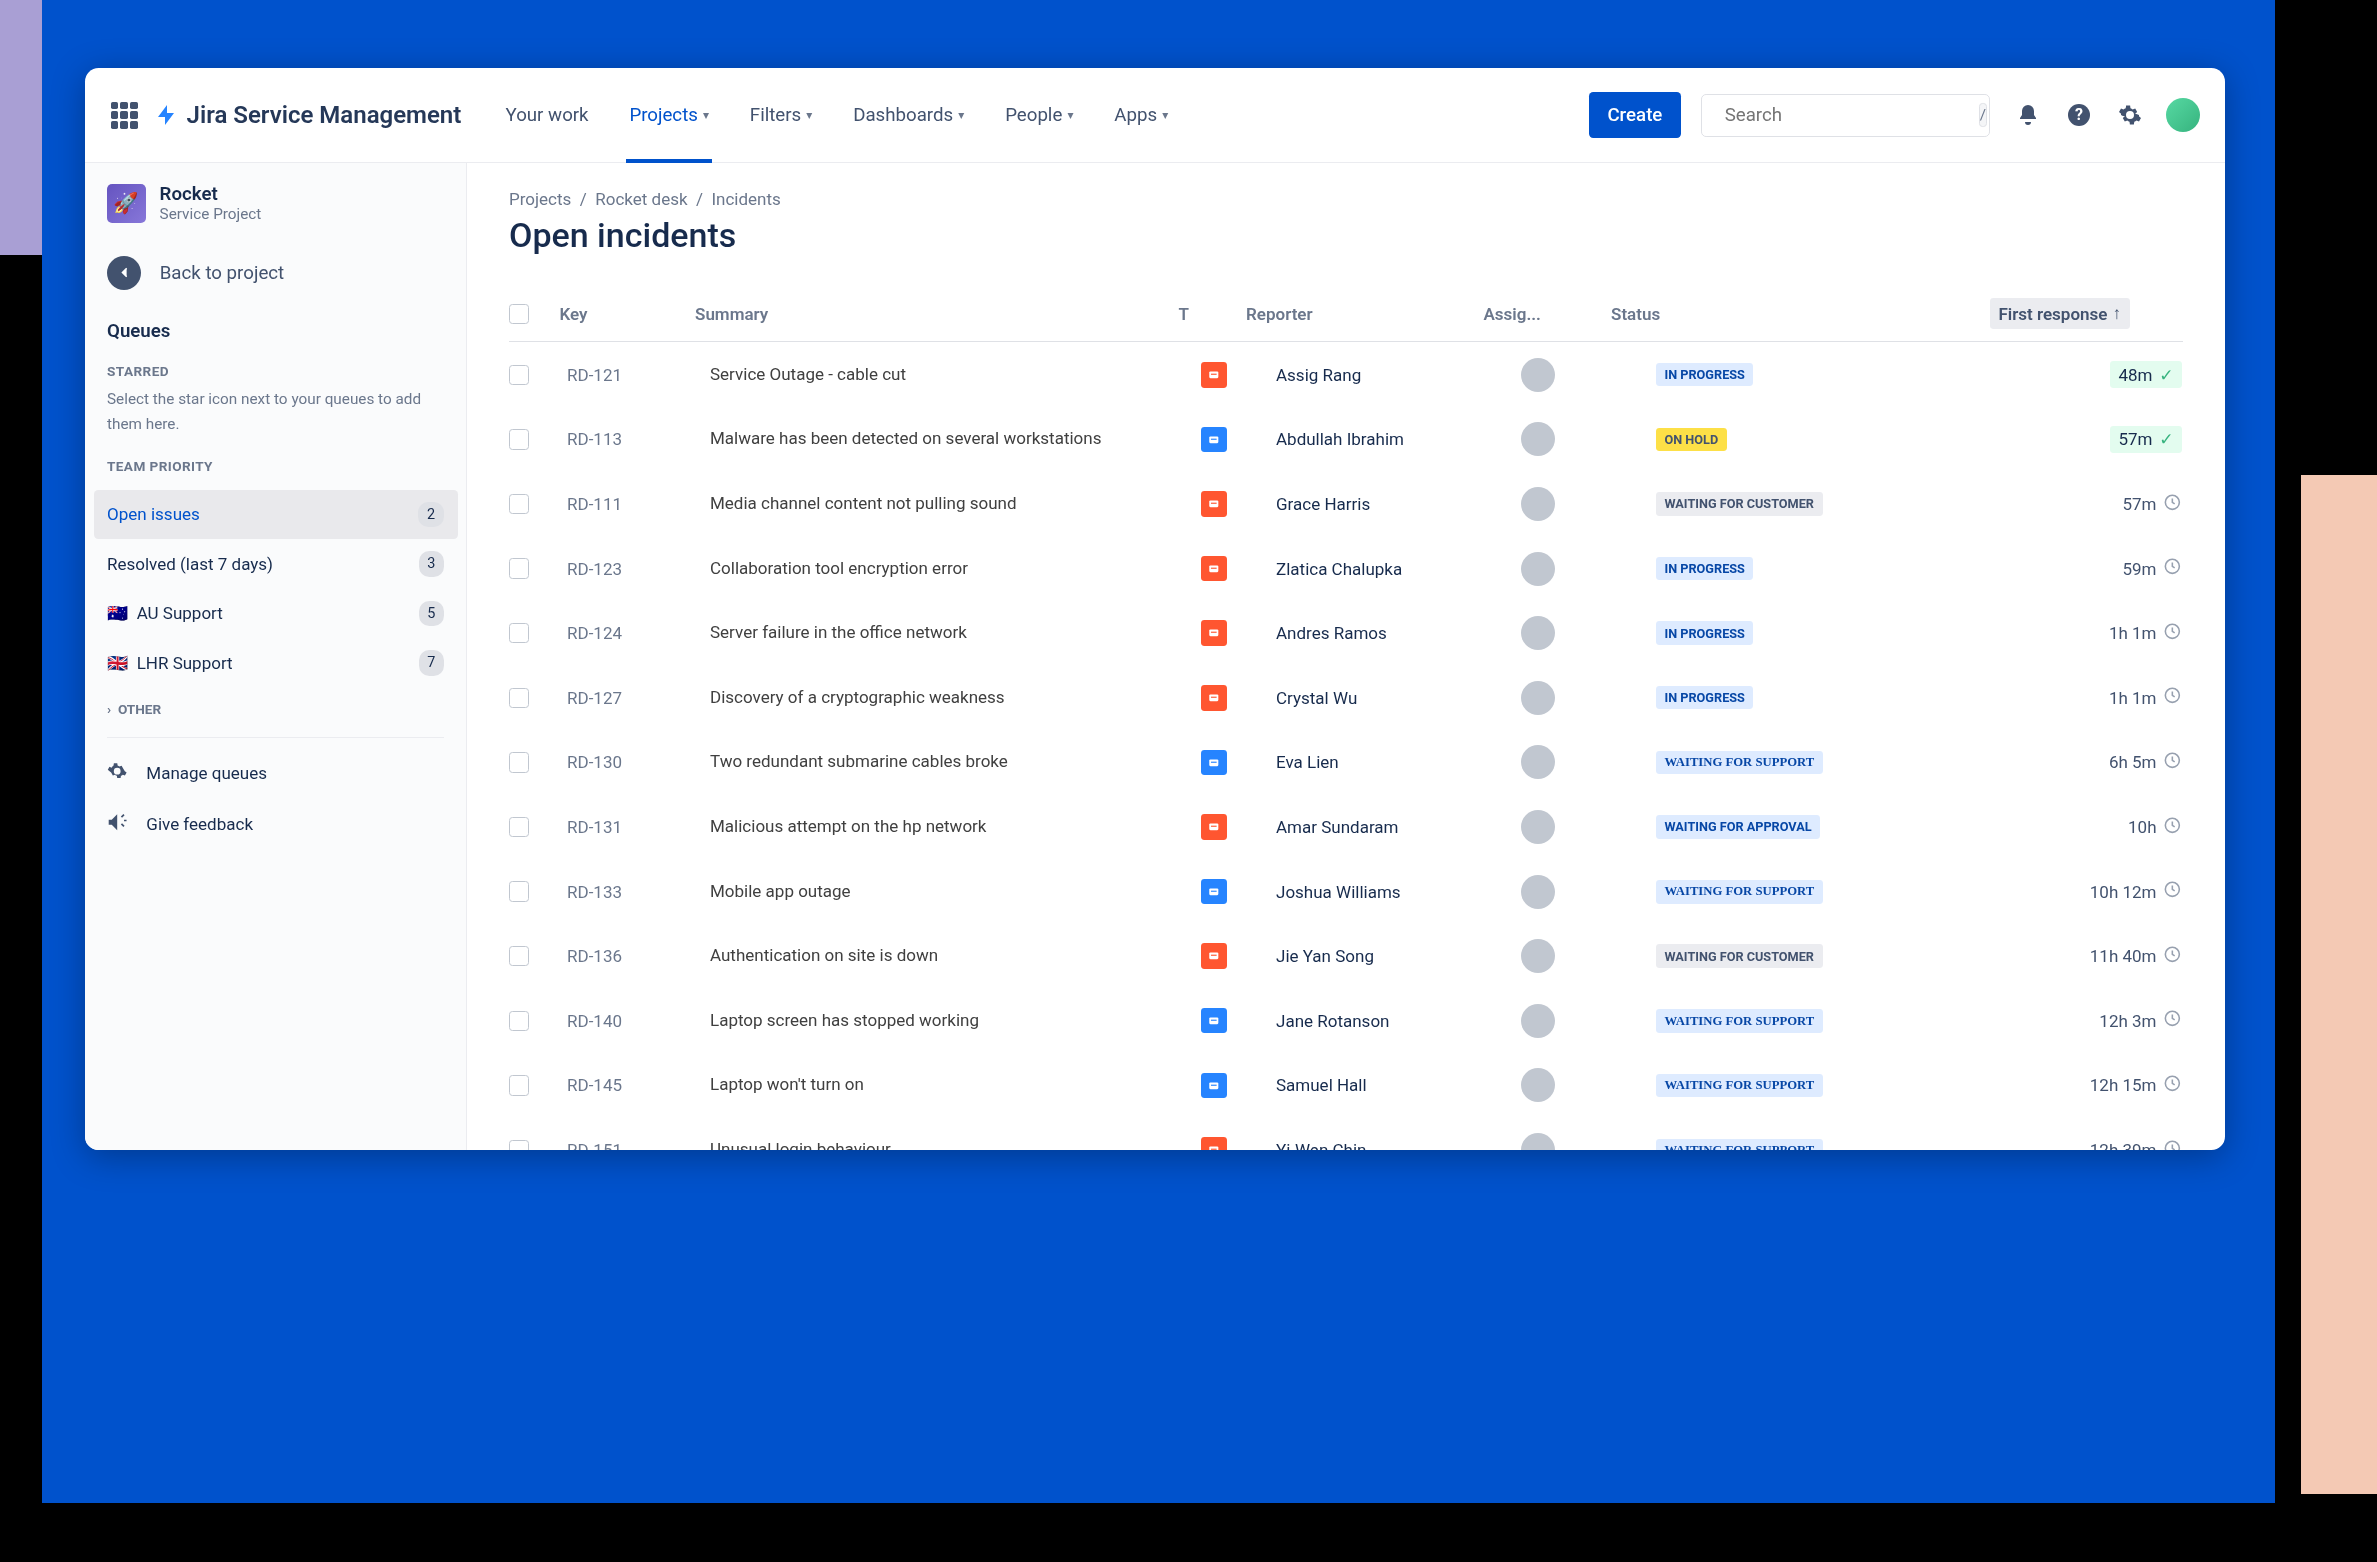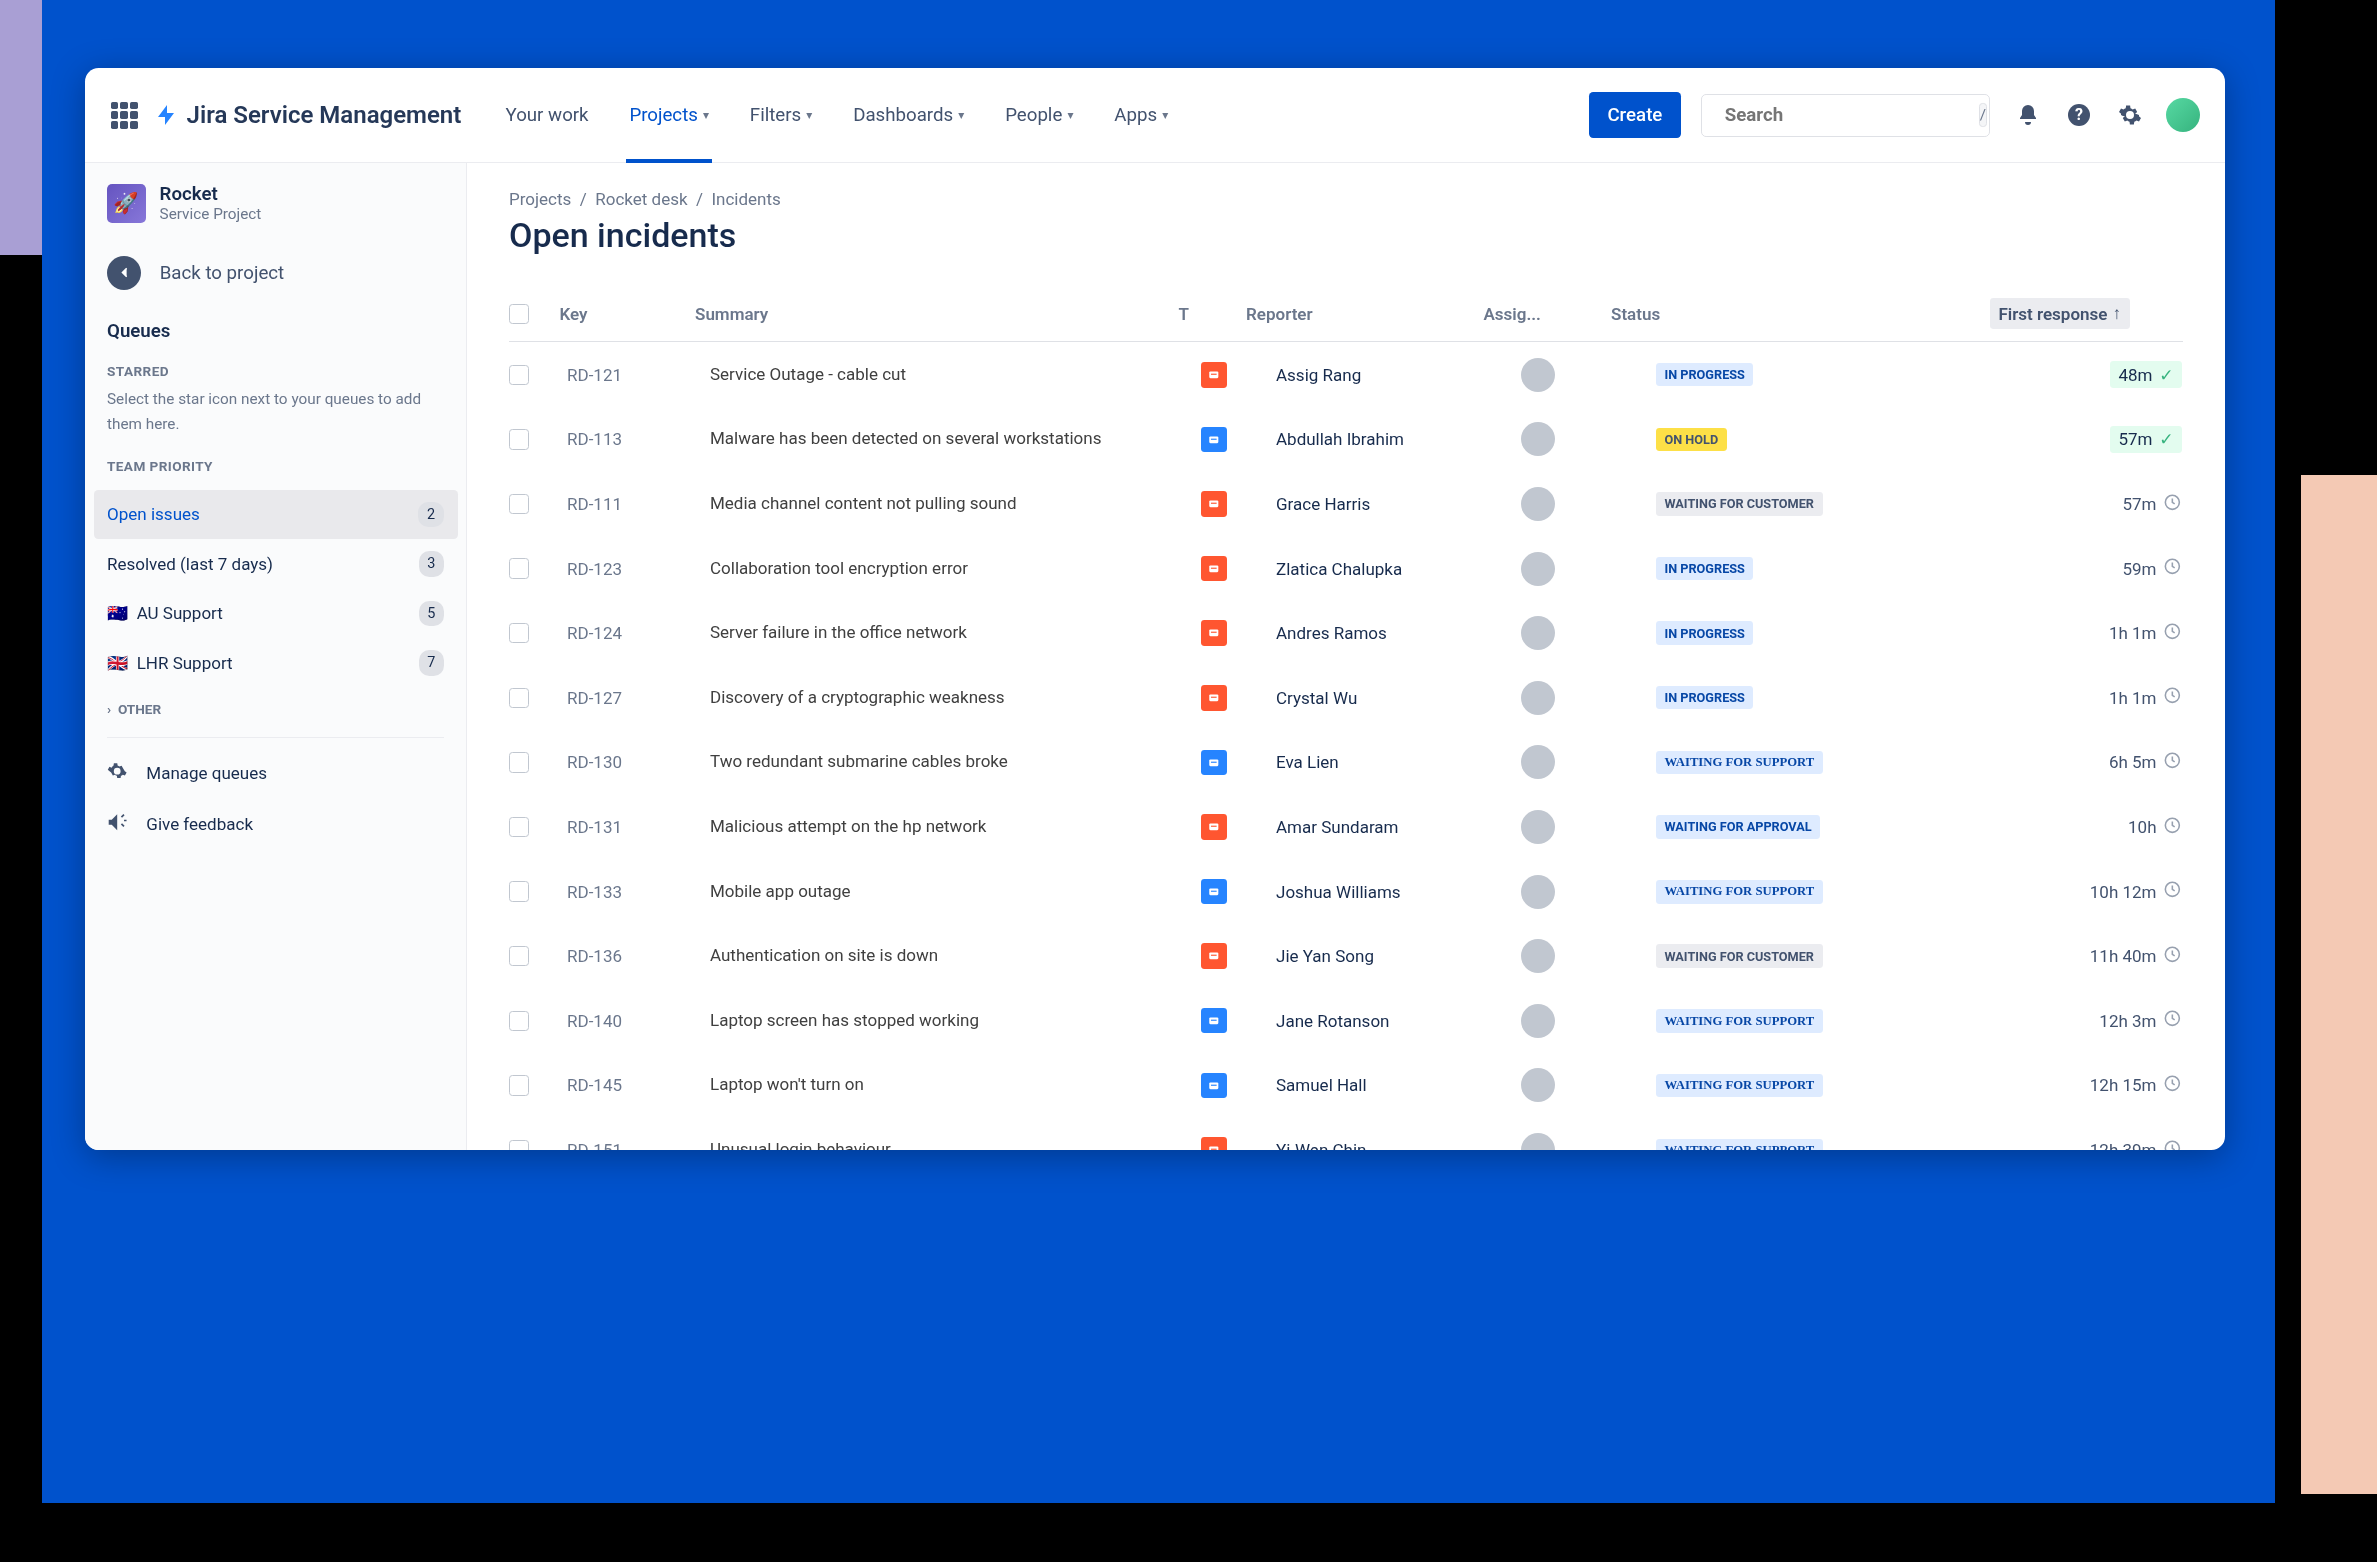--- a/index.html
+++ b/index.html
@@ -16,21 +16,21 @@
 .apps-grid span { background:#42526e; border-radius:1.7px; }
 .logo-bolt { width:27px; height:27px; display:flex; align-items:center; justify-content:center; }
 .product-name { font-size:24px; font-weight:600; color:#253858; margin-right:20.4px; }
 .nav-item { padding:0 17px; height:95px; display:flex; align-items:center; font-size:18.7px; color:#42526e; cursor:pointer; position:relative; gap:5.1px; }
 .nav-item.active { color:#0052cc; }
 .nav-item.active::after { content:""; position:absolute; bottom:0; left:13.6px; right:13.6px; height:3.4px; background:#0052cc; }
 .chev { font-size:12px; color:#6b778c; }
 .nav-spacer { flex:1; }
 .create-btn { background:#0052cc; color:#fff; border:none; padding:12px 18.7px; font-size:18.7px; font-weight:500; border-radius:4.2px; cursor:pointer; margin-right:13.6px; }
 .search { display:flex; align-items:center; border:1.7px solid #dfe1e6; border-radius:5.1px; padding:8.5px 12px; width:289px; gap:10.2px; margin-right:8.5px; }
-.search input { border:none; outline:none; font-size:18.7px; flex:1; color:#6b778c;font-weight:bold; }
+.search input { border:none; outline:none; font-size:18.7px; flex:1; color:#6b778c; }
 .slash { background:#f4f5f7; border:0.8px solid #dfe1e6; border-radius:3.4px; width:24px; height:24px; display:flex; align-items:center; justify-content:center; font-size:15.3px; color:#6b778c; }
 .icon-btn { width:34px; height:34px; display:flex; align-items:center; justify-content:center; cursor:pointer; margin:0 5.1px; color:#42526e; }
 .avatar-me { width:34px; height:34px; border-radius:50%; background:linear-gradient(135deg,#57d9a3,#36b37e); margin-left:6.8px; cursor:pointer; }
 
 .body { flex:1; display:flex; overflow:hidden; }
 
 
 .sidebar { width:382px; background:#fafbfc; border-right:1.7px solid #ebecf0; padding:20.4px 0; overflow-y:auto; }
 .proj-head { display:flex; align-items:center; padding:0 22px 17px; gap:13.6px; }
 .proj-icon { width:39px; height:39px; border-radius:5.1px; background:linear-gradient(135deg,#6554c0,#8777d9); display:flex; align-items:center; justify-content:center; font-size:20.4px; }

